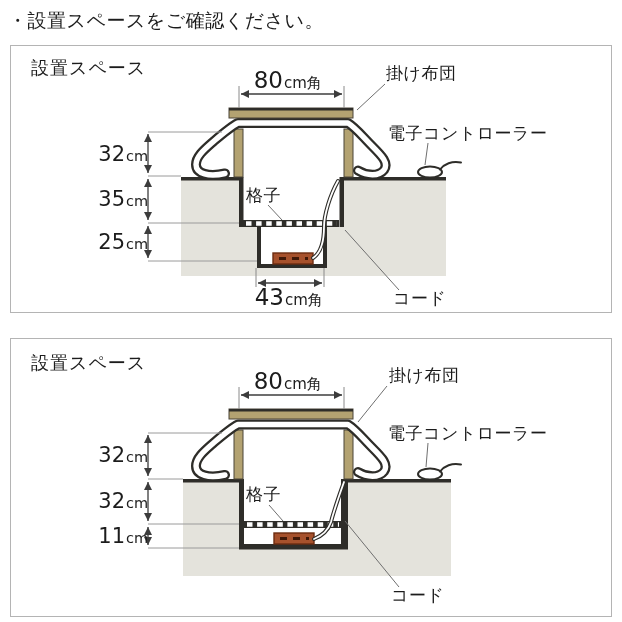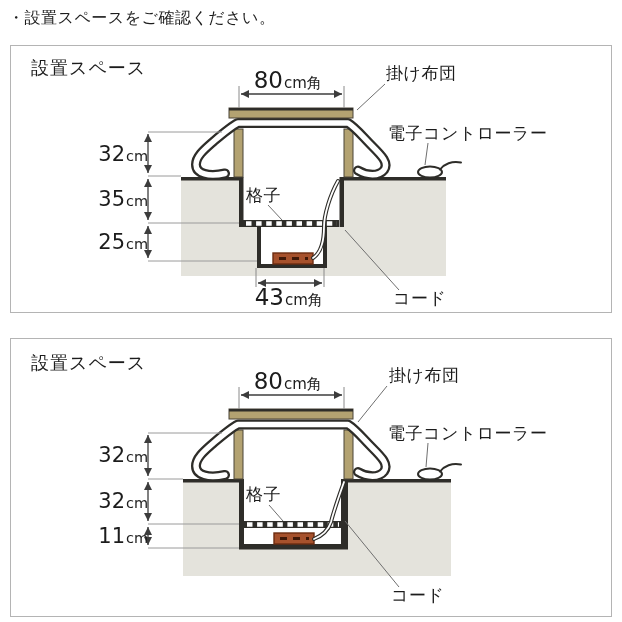--- a/index.html
+++ b/index.html
@@ -1,18 +1,18 @@
 <!DOCTYPE html>
 <html><head>
 <meta charset="utf-8">
 <style>
   html,body{margin:0;padding:0;background:#ffffff;}
   body{width:622px;height:622px;position:relative;
        font-family:"DejaVu Sans","Liberation Sans",sans-serif;color:#1c1c1c;}
-  .note{position:absolute;left:8px;top:8px;font-size:16px;letter-spacing:.5px;}
+  .note{position:absolute;left:8px;top:8px;font-size:19px;letter-spacing:.5px;}
   .box{position:absolute;left:10px;width:600px;border:1px solid #b4b4b4;background:#fff;}
   #box1{top:45px;height:266px;}
   #box2{top:338px;height:277px;}
   svg{display:block;}
   
   .floor{fill:#e4e3dc;}
   .edge{fill:#2e2d29;}
   .wall{fill:#2e2d29;}
   .white{fill:#ffffff;}
   .tan{fill:#b3a271;stroke:#4a4538;stroke-width:1;}

